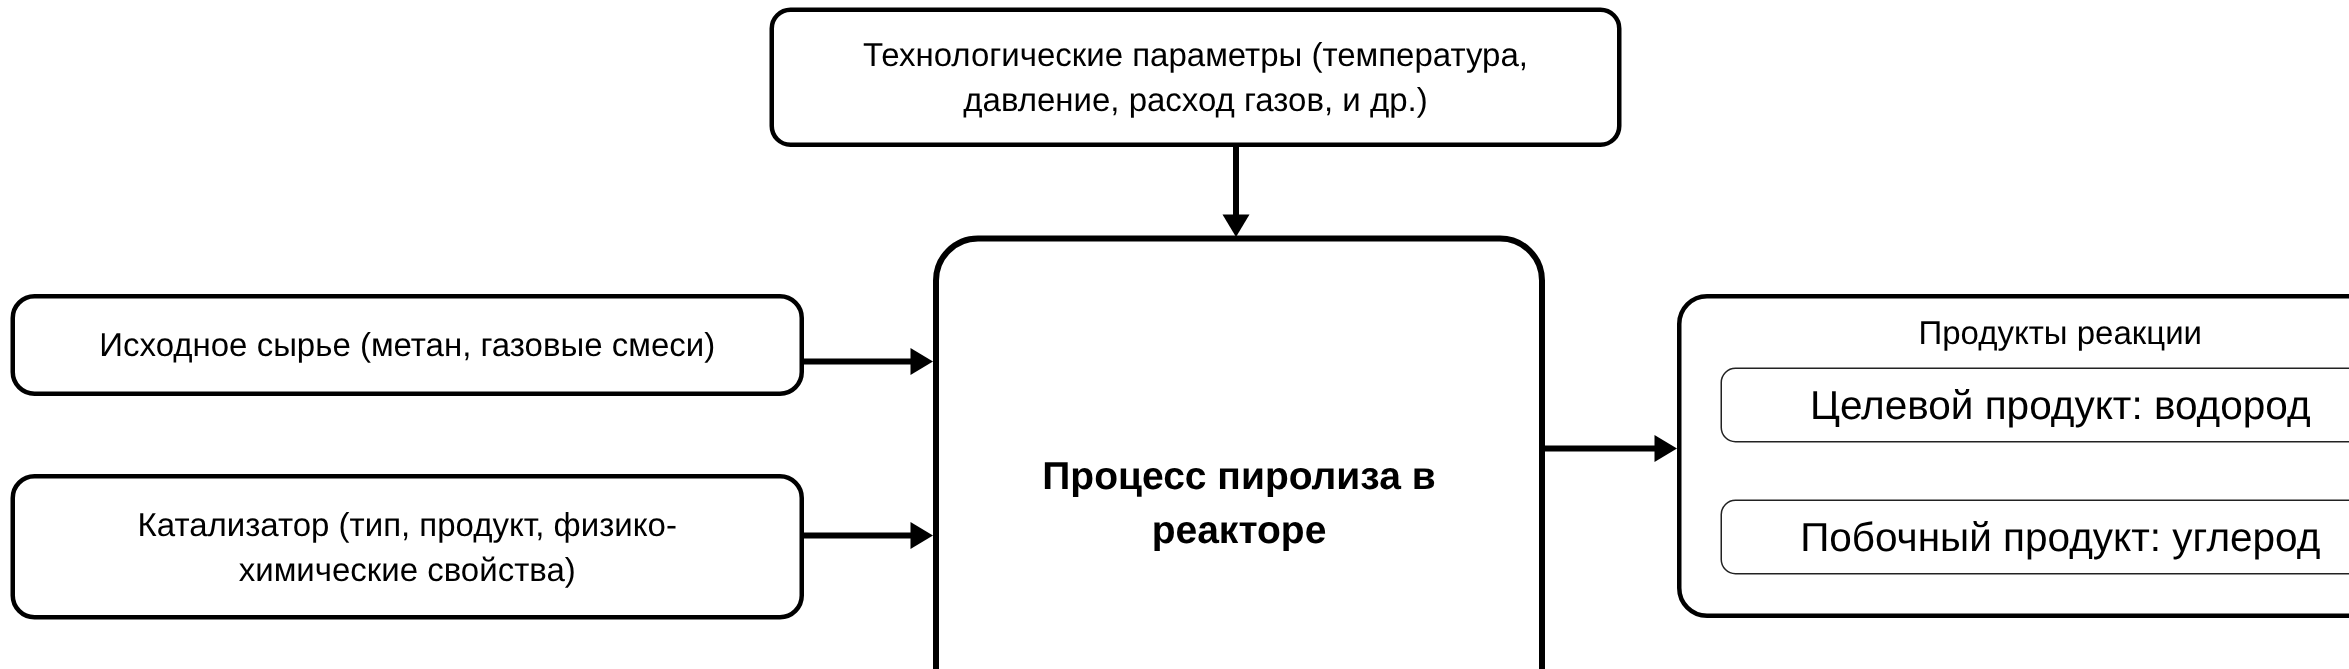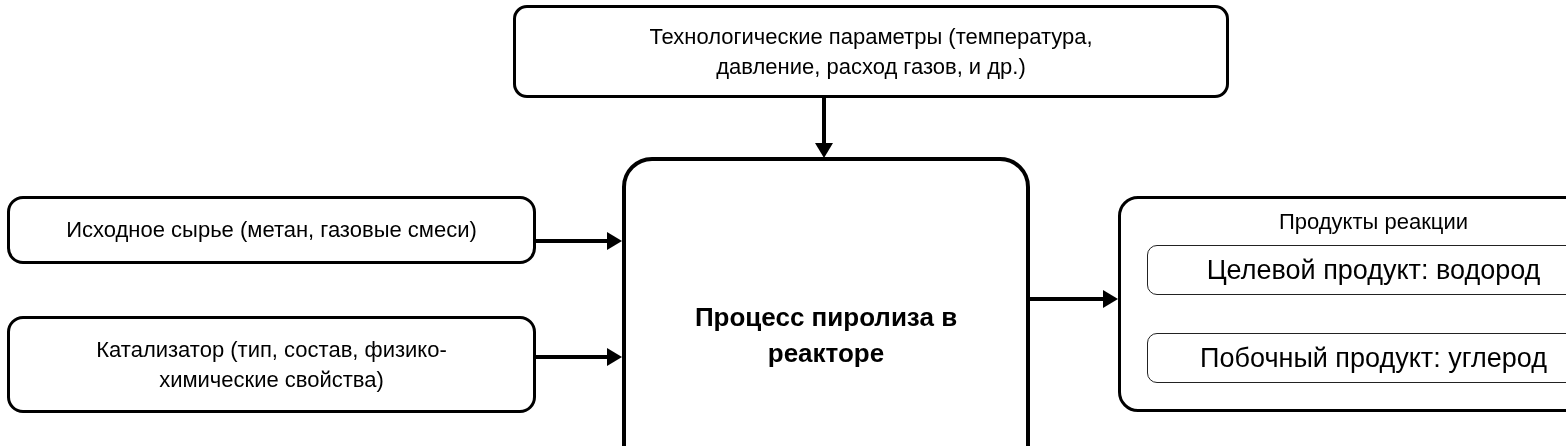--- a/index.html
+++ b/index.html
@@ -28,21 +28,21 @@
       justify-content: center;
       text-align: center;
       box-sizing: border-box;
     }
     .box .txt {
       font-size: 22px;
       line-height: 1.32;
     }
     .top-box {
       left: 513px; top: 5px;
-      width: 716px; height: 93px;
+      width: 568px; height: 93px;
       border-radius: 14px;
     }
     .top-box .txt { max-width: 548px; }
     .input-box-1 {
       left: 7px; top: 196px;
       width: 529px; height: 68px;
     }
     .input-box-1 .txt { max-width: 480px; }
     .input-box-2 {
       left: 7px; top: 316px;
@@ -119,21 +119,21 @@
   <div class="arrow-head down" style="left:815px; top:143px;"></div>
 
   <div class="box input-box-1">
     <div class="txt">Исходное сырье (метан, газовые смеси)</div>
   </div>
 
   <div class="arrow-line" style="left:536px; top:239px; width:72px; height:4px;"></div>
   <div class="arrow-head right" style="left:607px; top:232px;"></div>
 
   <div class="box input-box-2">
-    <div class="txt">Катализатор (тип, состав, физико-химические свойства)</div>
+    <div class="txt">Катализатор (тип, продукт, физико-химические свойства)</div>
   </div>
 
   <div class="arrow-line" style="left:536px; top:355px; width:72px; height:4px;"></div>
   <div class="arrow-head right" style="left:607px; top:348px;"></div>
 
   <div class="box center-box">
     <div class="txt">Процесс пиролиза в реакторе</div>
   </div>
 
   <div class="arrow-line" style="left:1030px; top:297px; width:74px; height:4px;"></div>

